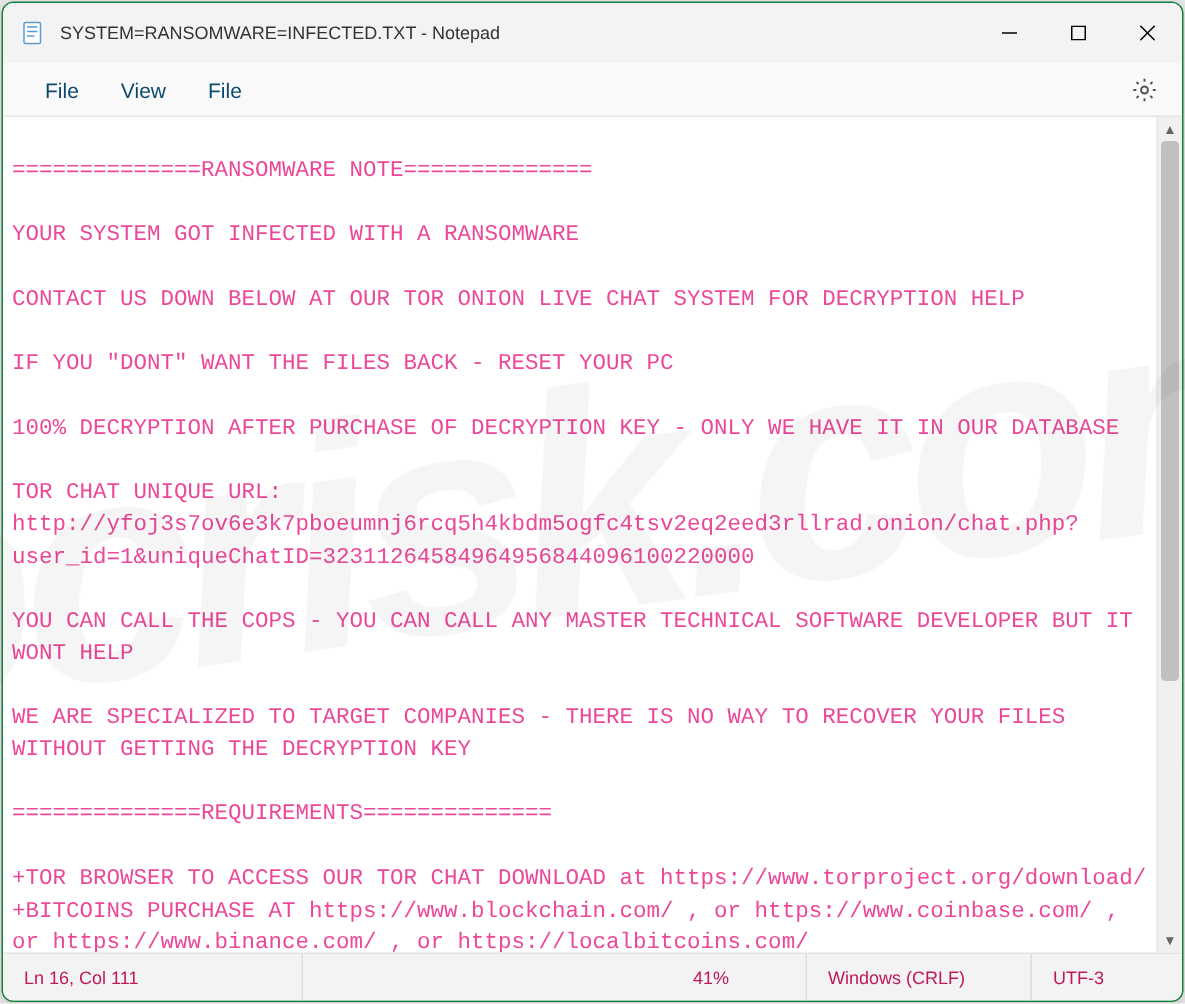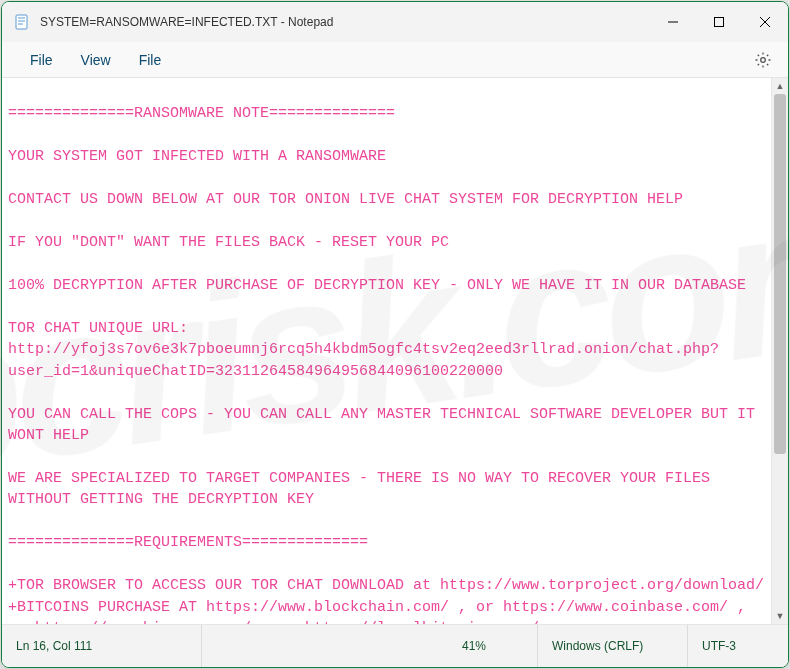--- a/index.html
+++ b/index.html
@@ -129,27 +129,27 @@
       height: 16px;
       display: flex;
       align-items: center;
       justify-content: center;
       font-size: 9px;
       color: #666;
     }
     .scroll-arrow.up { top: 0; }
     .scroll-arrow.down { bottom: 0; }
     .statusbar {
-      height: 43px;
+      height: 32px;
       background: #f3f3f3;
       border-top: 1px solid #e5e5e5;
       display: flex;
       align-items: center;
       font-size: 12px;
-      color: #14532d;
+      color: #be185d;
     }
     .status-cell {
       padding: 0 14px;
       border-right: 1px solid #dcdcdc;
       height: 100%;
       display: flex;
       align-items: center;
     }
     .status-spacer {
       flex: 1;

